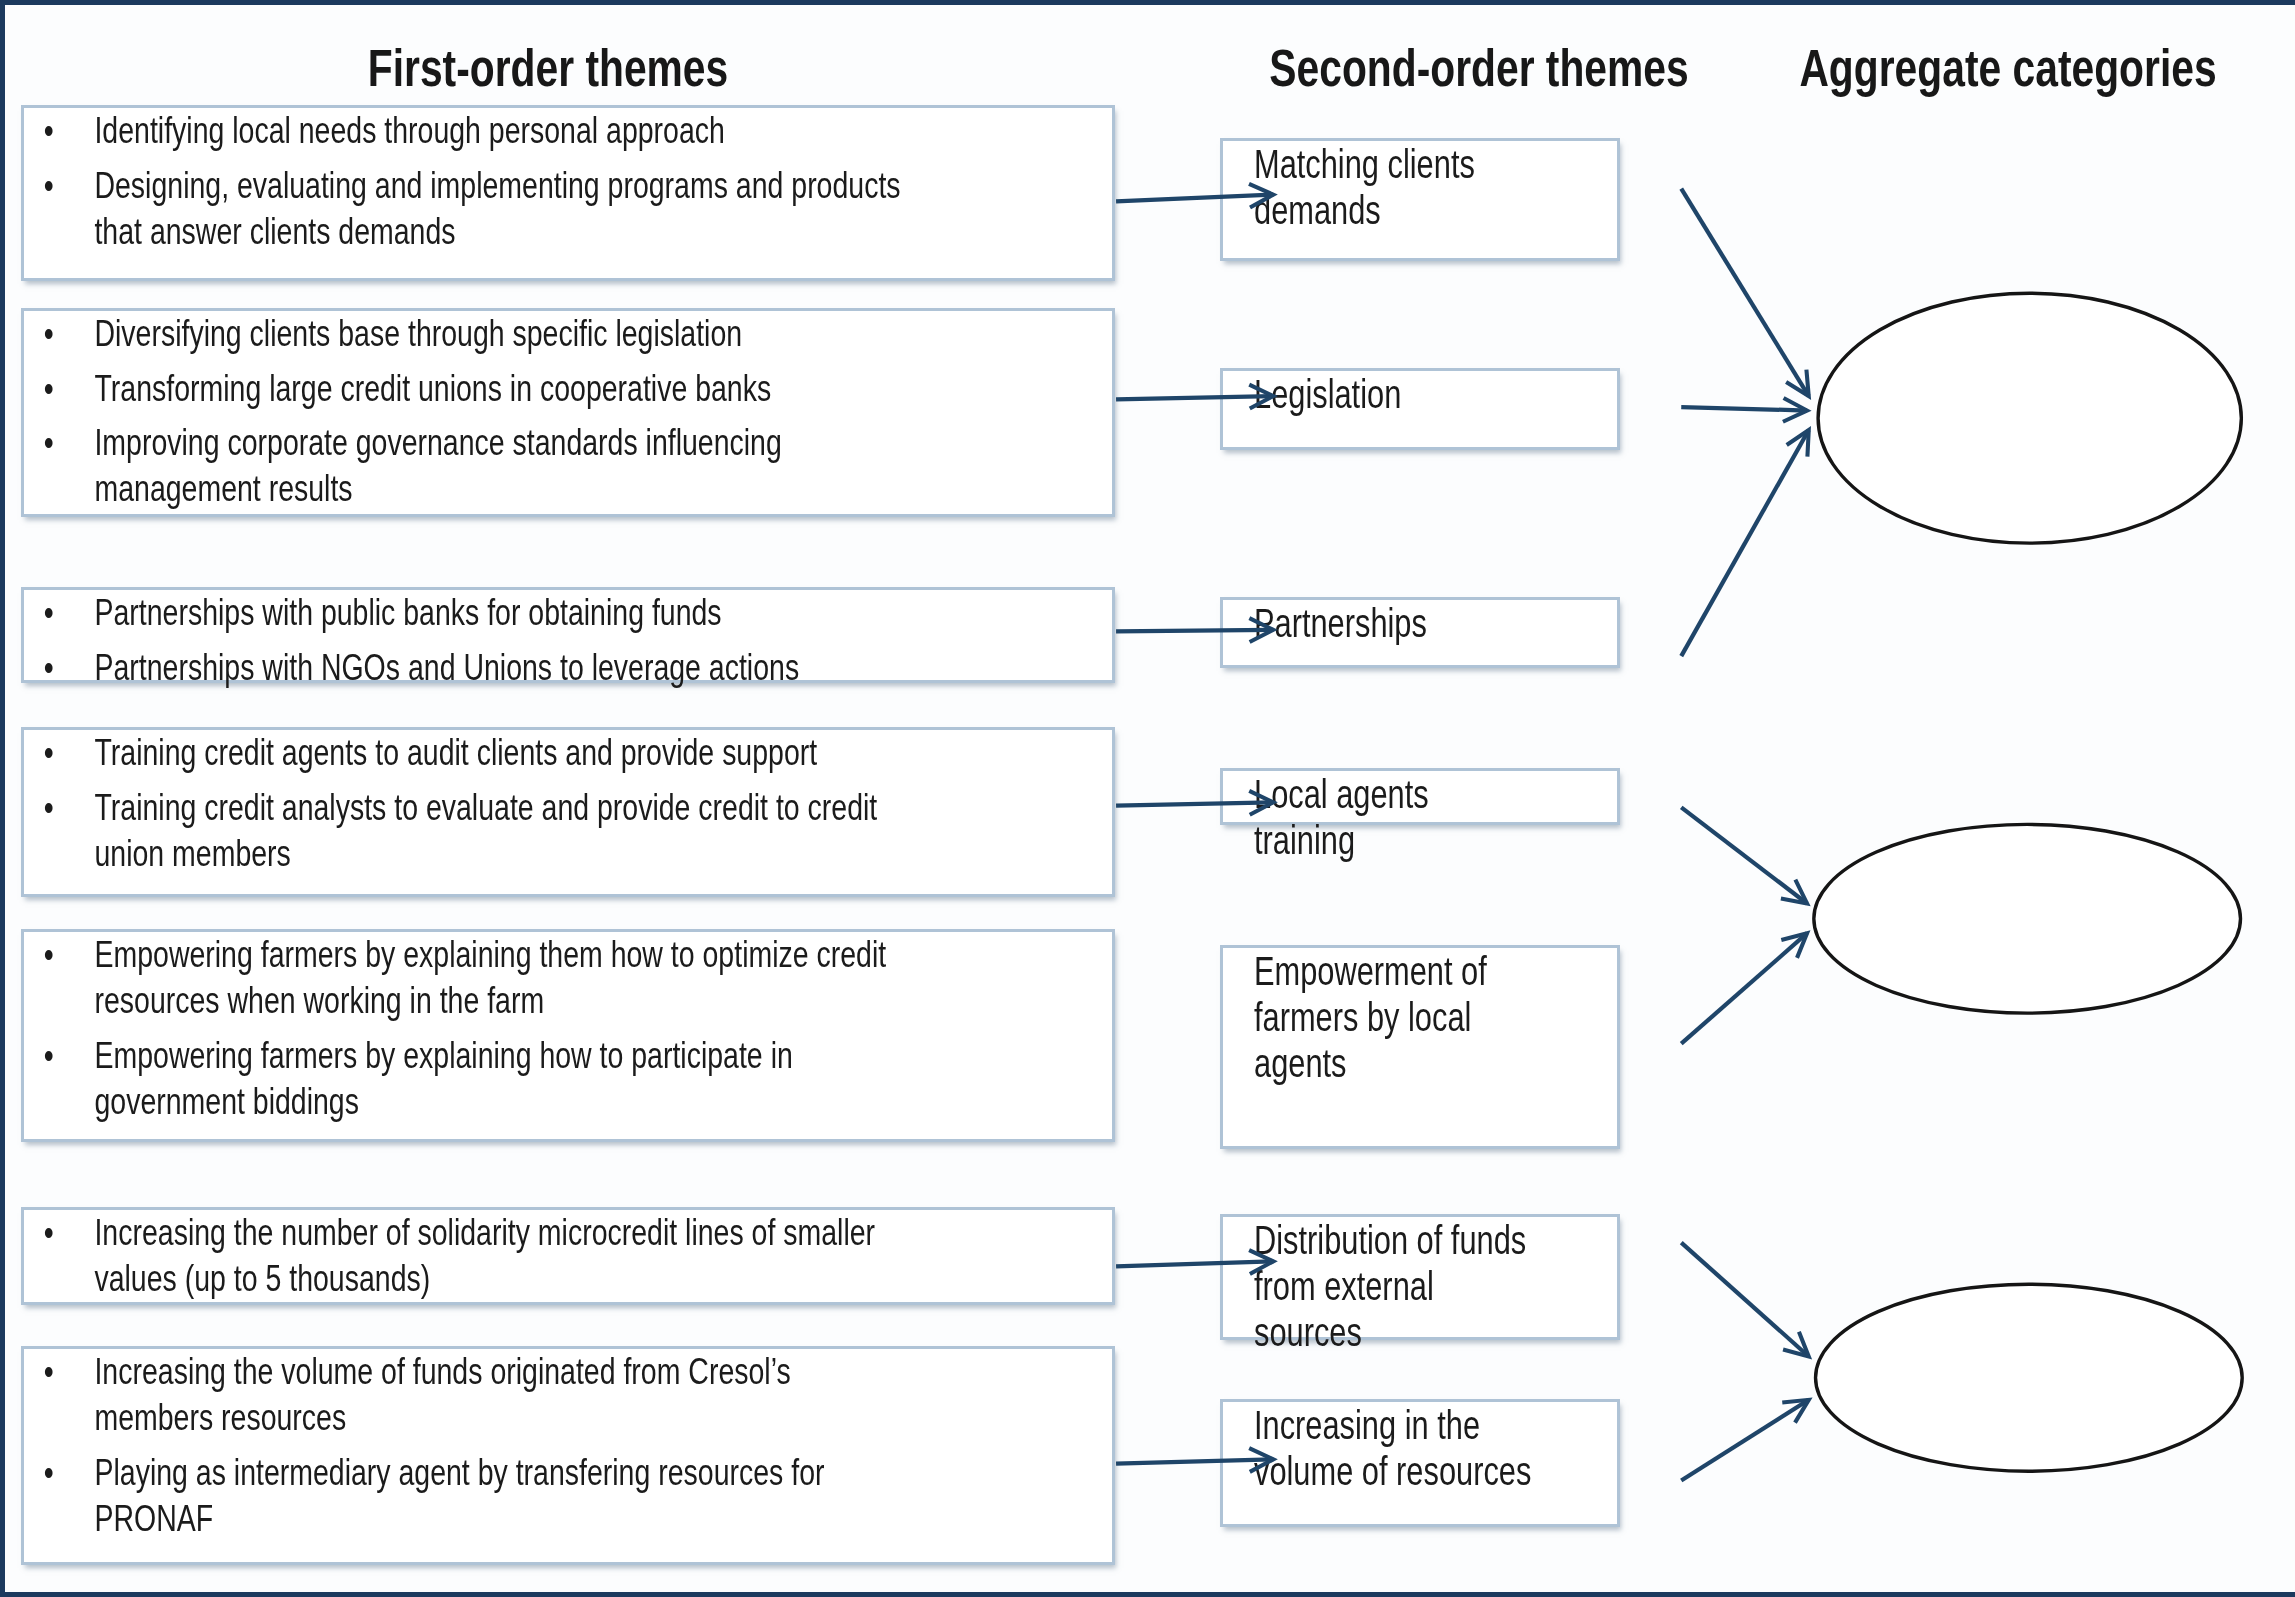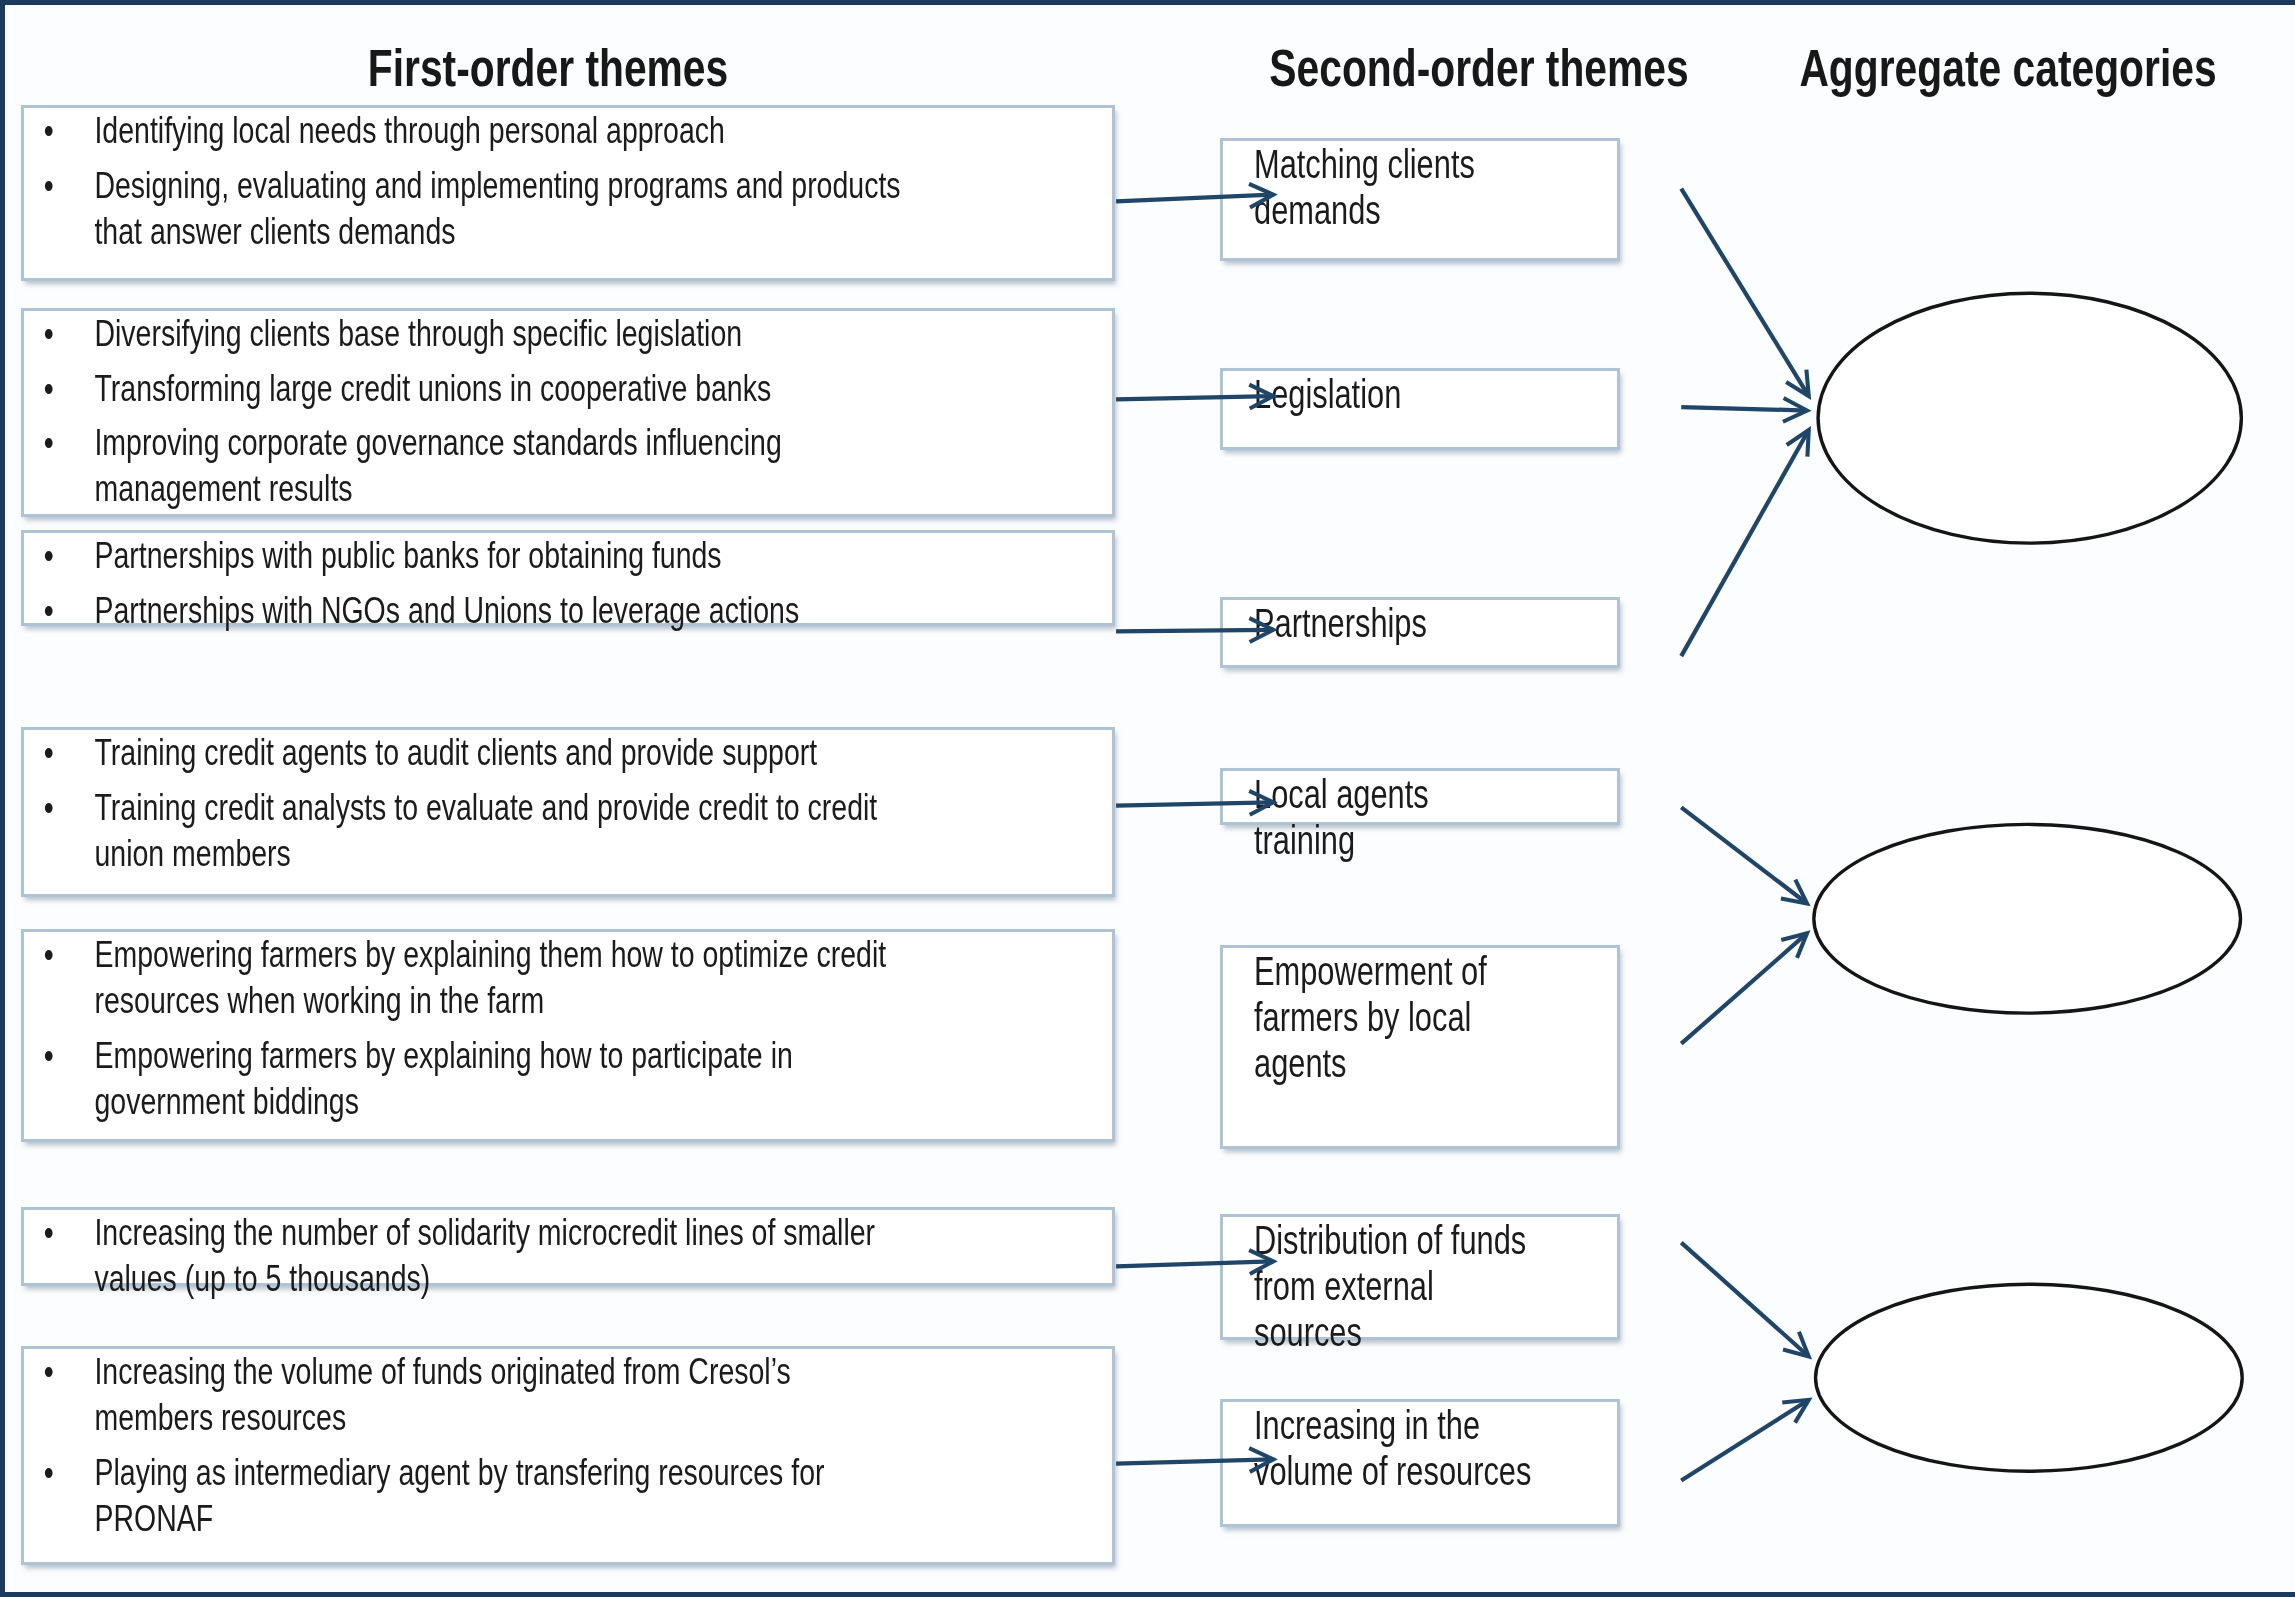--- a/index.html
+++ b/index.html
@@ -81,21 +81,21 @@
         </li>
       <li>
           <span>Transforming large credit unions in cooperative banks</span>
         </li>
       <li>
           <span>Improving corporate governance standards influencing
 management results</span>
         </li>
     </ul>
   </div>
-  <div class="lbox" style="top:530px;height:96px">
+  <div class="lbox" style="top:587px;height:96px">
     <ul>
       <li>
           <span>Partnerships with public banks for obtaining funds</span>
         </li>
       <li>
           <span>Partnerships with NGOs and Unions to leverage actions</span>
         </li>
     </ul>
   </div>
   <div class="lbox" style="top:727px;height:170px">
@@ -114,21 +114,21 @@
       <li>
           <span>Empowering farmers by explaining them how to optimize credit
 resources when working in the farm</span>
         </li>
       <li>
           <span>Empowering farmers by explaining how to participate in
 government biddings</span>
         </li>
     </ul>
   </div>
-  <div class="lbox" style="top:1207px;height:79px">
+  <div class="lbox" style="top:1207px;height:98px">
     <ul>
       <li>
           <span>Increasing the number of solidarity microcredit lines of smaller
 values (up to 5 thousands)</span>
         </li>
     </ul>
   </div>
   <div class="lbox" style="top:1346px;height:219px">
     <ul>
       <li>

